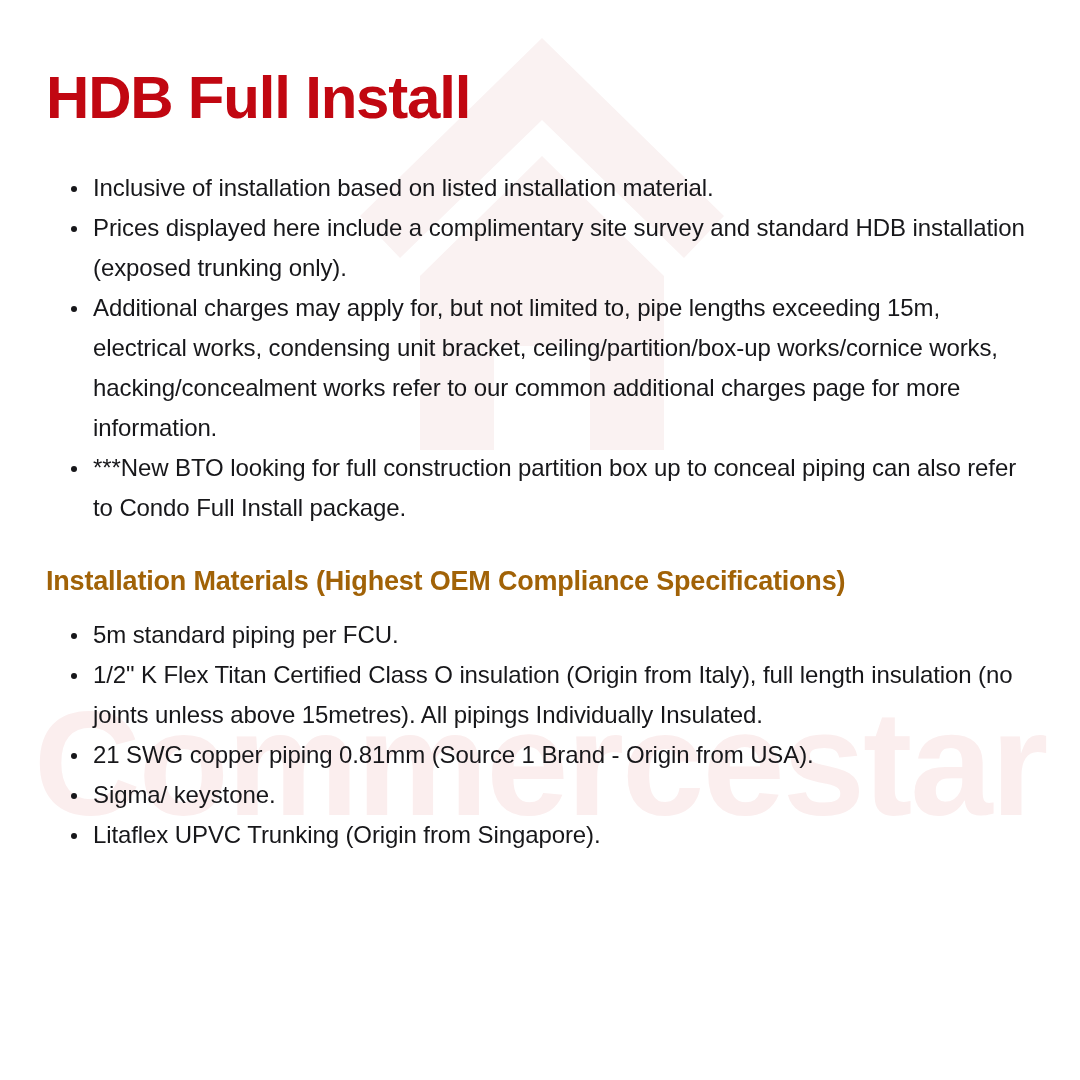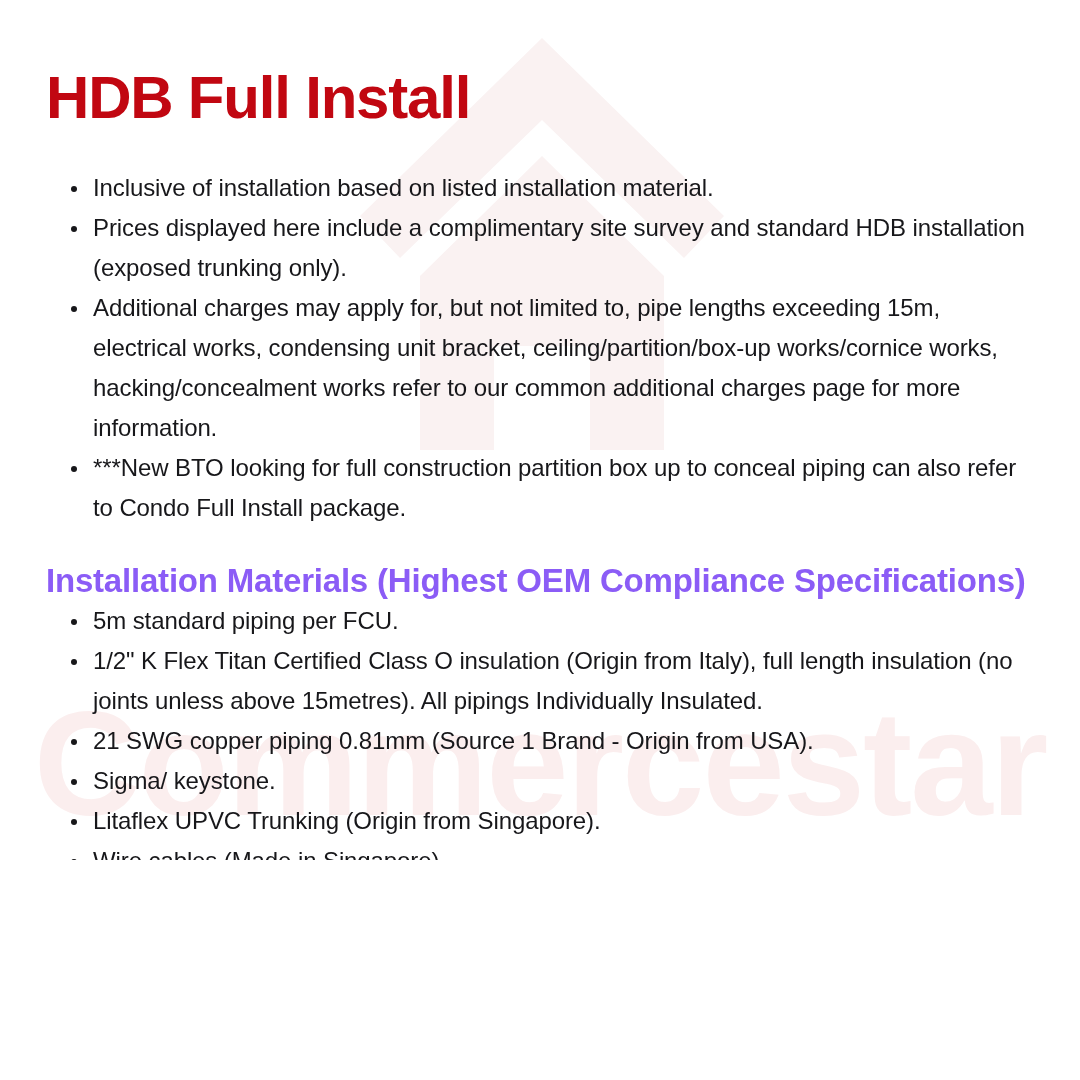--- a/index.html
+++ b/index.html
@@ -104,26 +104,26 @@
     top: 18px;
     width: 6px;
     height: 6px;
     border-radius: 50%;
     background: #17171a;
   }
 
   .section-gap { height: 33px; }
 
   .section-heading {
-    font-size: 33px;
+    font-size: 27px;
     font-weight: 700;
-    color: #8b5cf6;
+    color: #a16207;
     line-height: 40px;
     letter-spacing: -0.2px;
-    margin: 0 0 0 0;
+    margin: 0 0 14px 0;
   }
 </style>
 </head>
 <body>
 
 <div class="page">
 
   <div class="watermark-layer">
     <div class="wm-house">
       <svg viewBox="0 0 380 430" xmlns="http://www.w3.org/2000/svg" aria-hidden="true">

